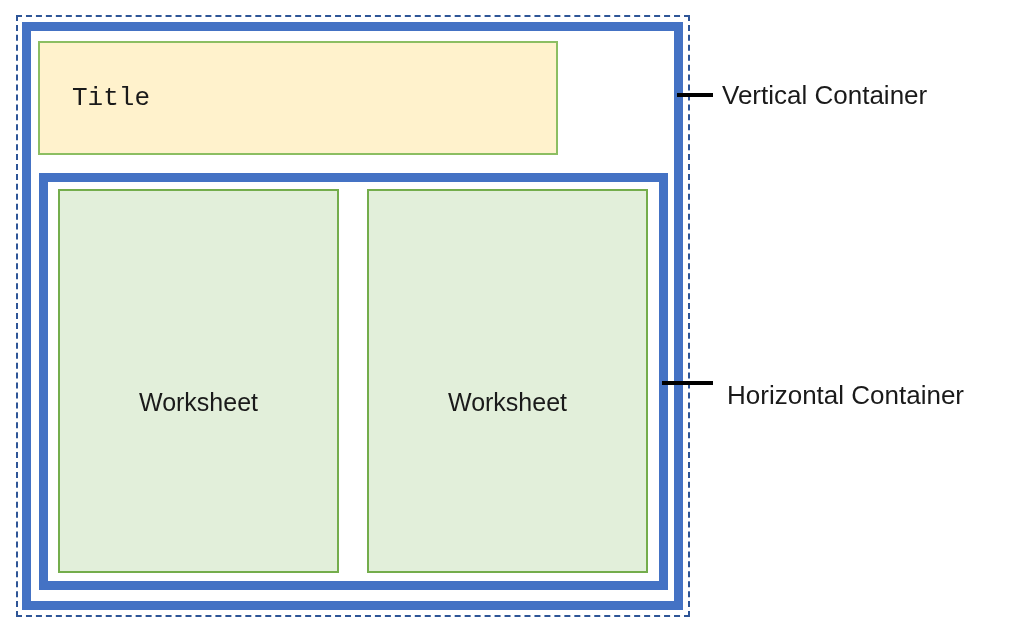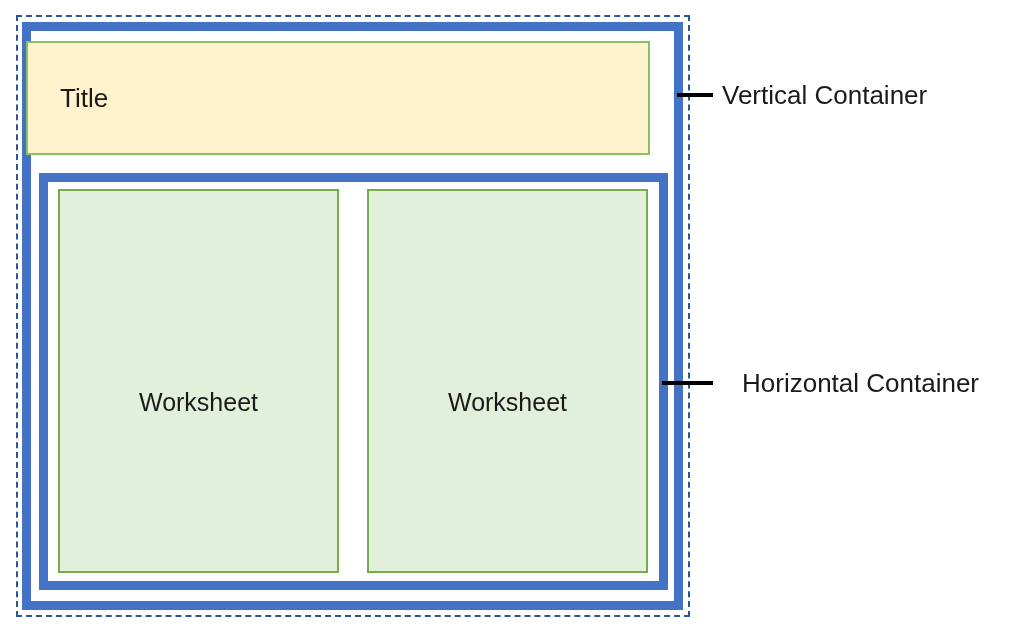--- a/index.html
+++ b/index.html
@@ -23,26 +23,27 @@
   #dashed-frame{
     left:16px;top:15px;width:674px;height:602px;
     border:2px dashed var(--dashed-border-blue);
   }
   #vertical-container{
     left:22px;top:22px;width:661px;height:588px;
     border:9px solid var(--container-blue);
     background:#ffffff;
   }
   #title-box{
-    left:26px;top:41px;width:624px;height:114px;
+    left:38px;top:41px;width:520px;height:114px;
     background:var(--title-fill);
     border:2px solid var(--title-border);
     display:flex;align-items:center;
     padding-left:32px;
     font-size:26px;
+    font-family:Liberation Mono, monospace;
   }
   #horizontal-container{
     left:39px;top:173px;width:629px;height:417px;
     border:9px solid var(--container-blue);
     background:#ffffff;
   }
   .worksheet{
     top:189px;height:384px;
     background:var(--worksheet-fill);
     border:2px solid var(--worksheet-border);
@@ -54,21 +55,21 @@
   #worksheet-bar-chart{left:367px;width:281px;}
 
   .connector{height:4px;background:var(--connector);z-index:5;}
   #connector-vertical{left:677px;top:93px;width:36px;}
   #connector-horizontal{left:662px;top:381px;width:51px;}
 
   .annotation{
     font-size:26px;line-height:30px;white-space:nowrap;z-index:6;
   }
   #label-vertical-container{left:722px;top:80px;text-align:center;}
-  #label-horizontal-container{left:727px;top:368px;margin-left:15px;}
+  #label-horizontal-container{left:727px;top:380px;}
 </style>
 </head>
 <body>
 
 <div class="abs" id="dashed-frame"></div>
 
 <div class="abs" id="vertical-container"></div>
 
 <div class="abs" id="title-box">
   <span>Title</span>

